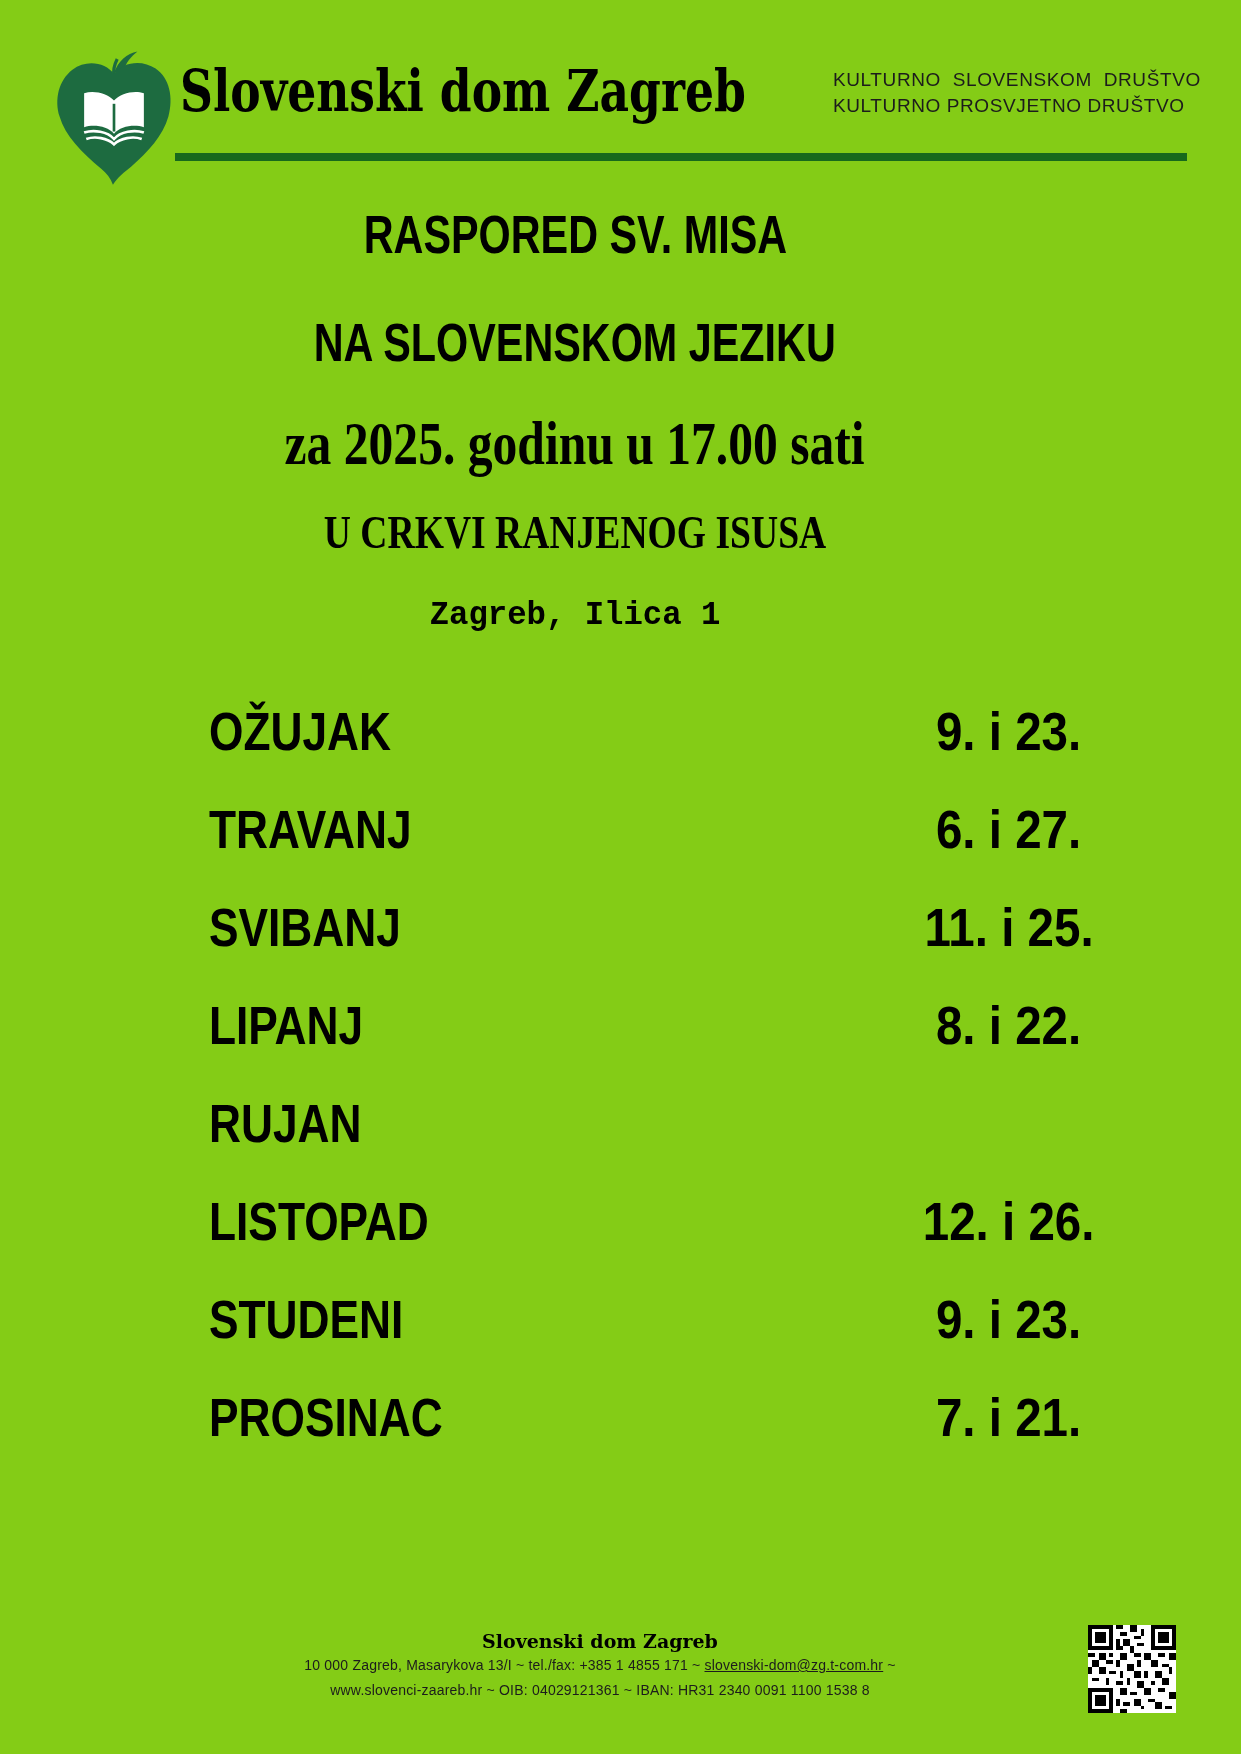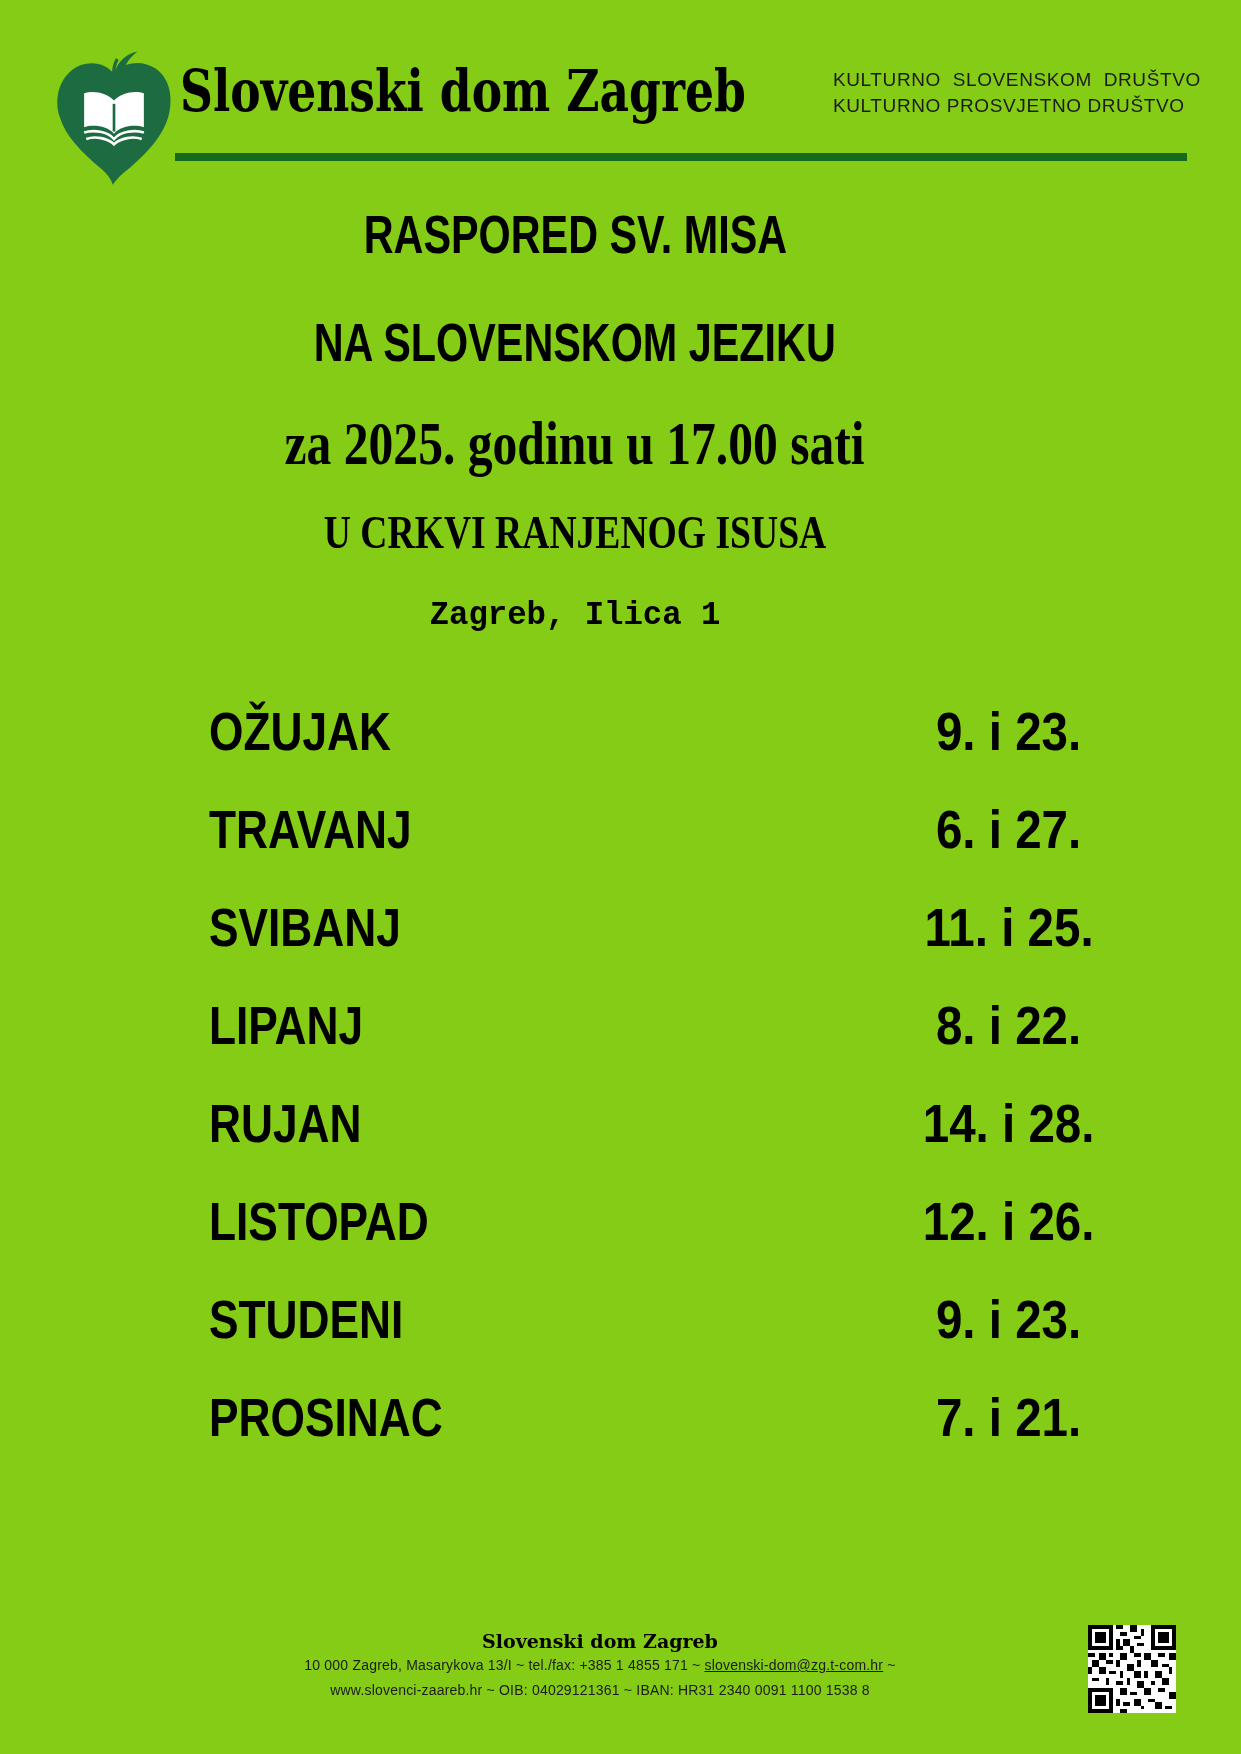--- a/index.html
+++ b/index.html
@@ -111,21 +111,20 @@
     <div class="row">
       <span class="month">SVIBANJ</span>
       <span class="dates"><span>11. i 25.</span></span>
     </div>
     <div class="row">
       <span class="month">LIPANJ</span>
       <span class="dates"><span>8. i 22.</span></span>
     </div>
     <div class="row">
       <span class="month">RUJAN</span>
-      <span class="dates"><span>14. i 28.</span></span>
     </div>
     <div class="row">
       <span class="month">LISTOPAD</span>
       <span class="dates"><span>12. i 26.</span></span>
     </div>
     <div class="row">
       <span class="month">STUDENI</span>
       <span class="dates"><span>9. i 23.</span></span>
     </div>
     <div class="row">

